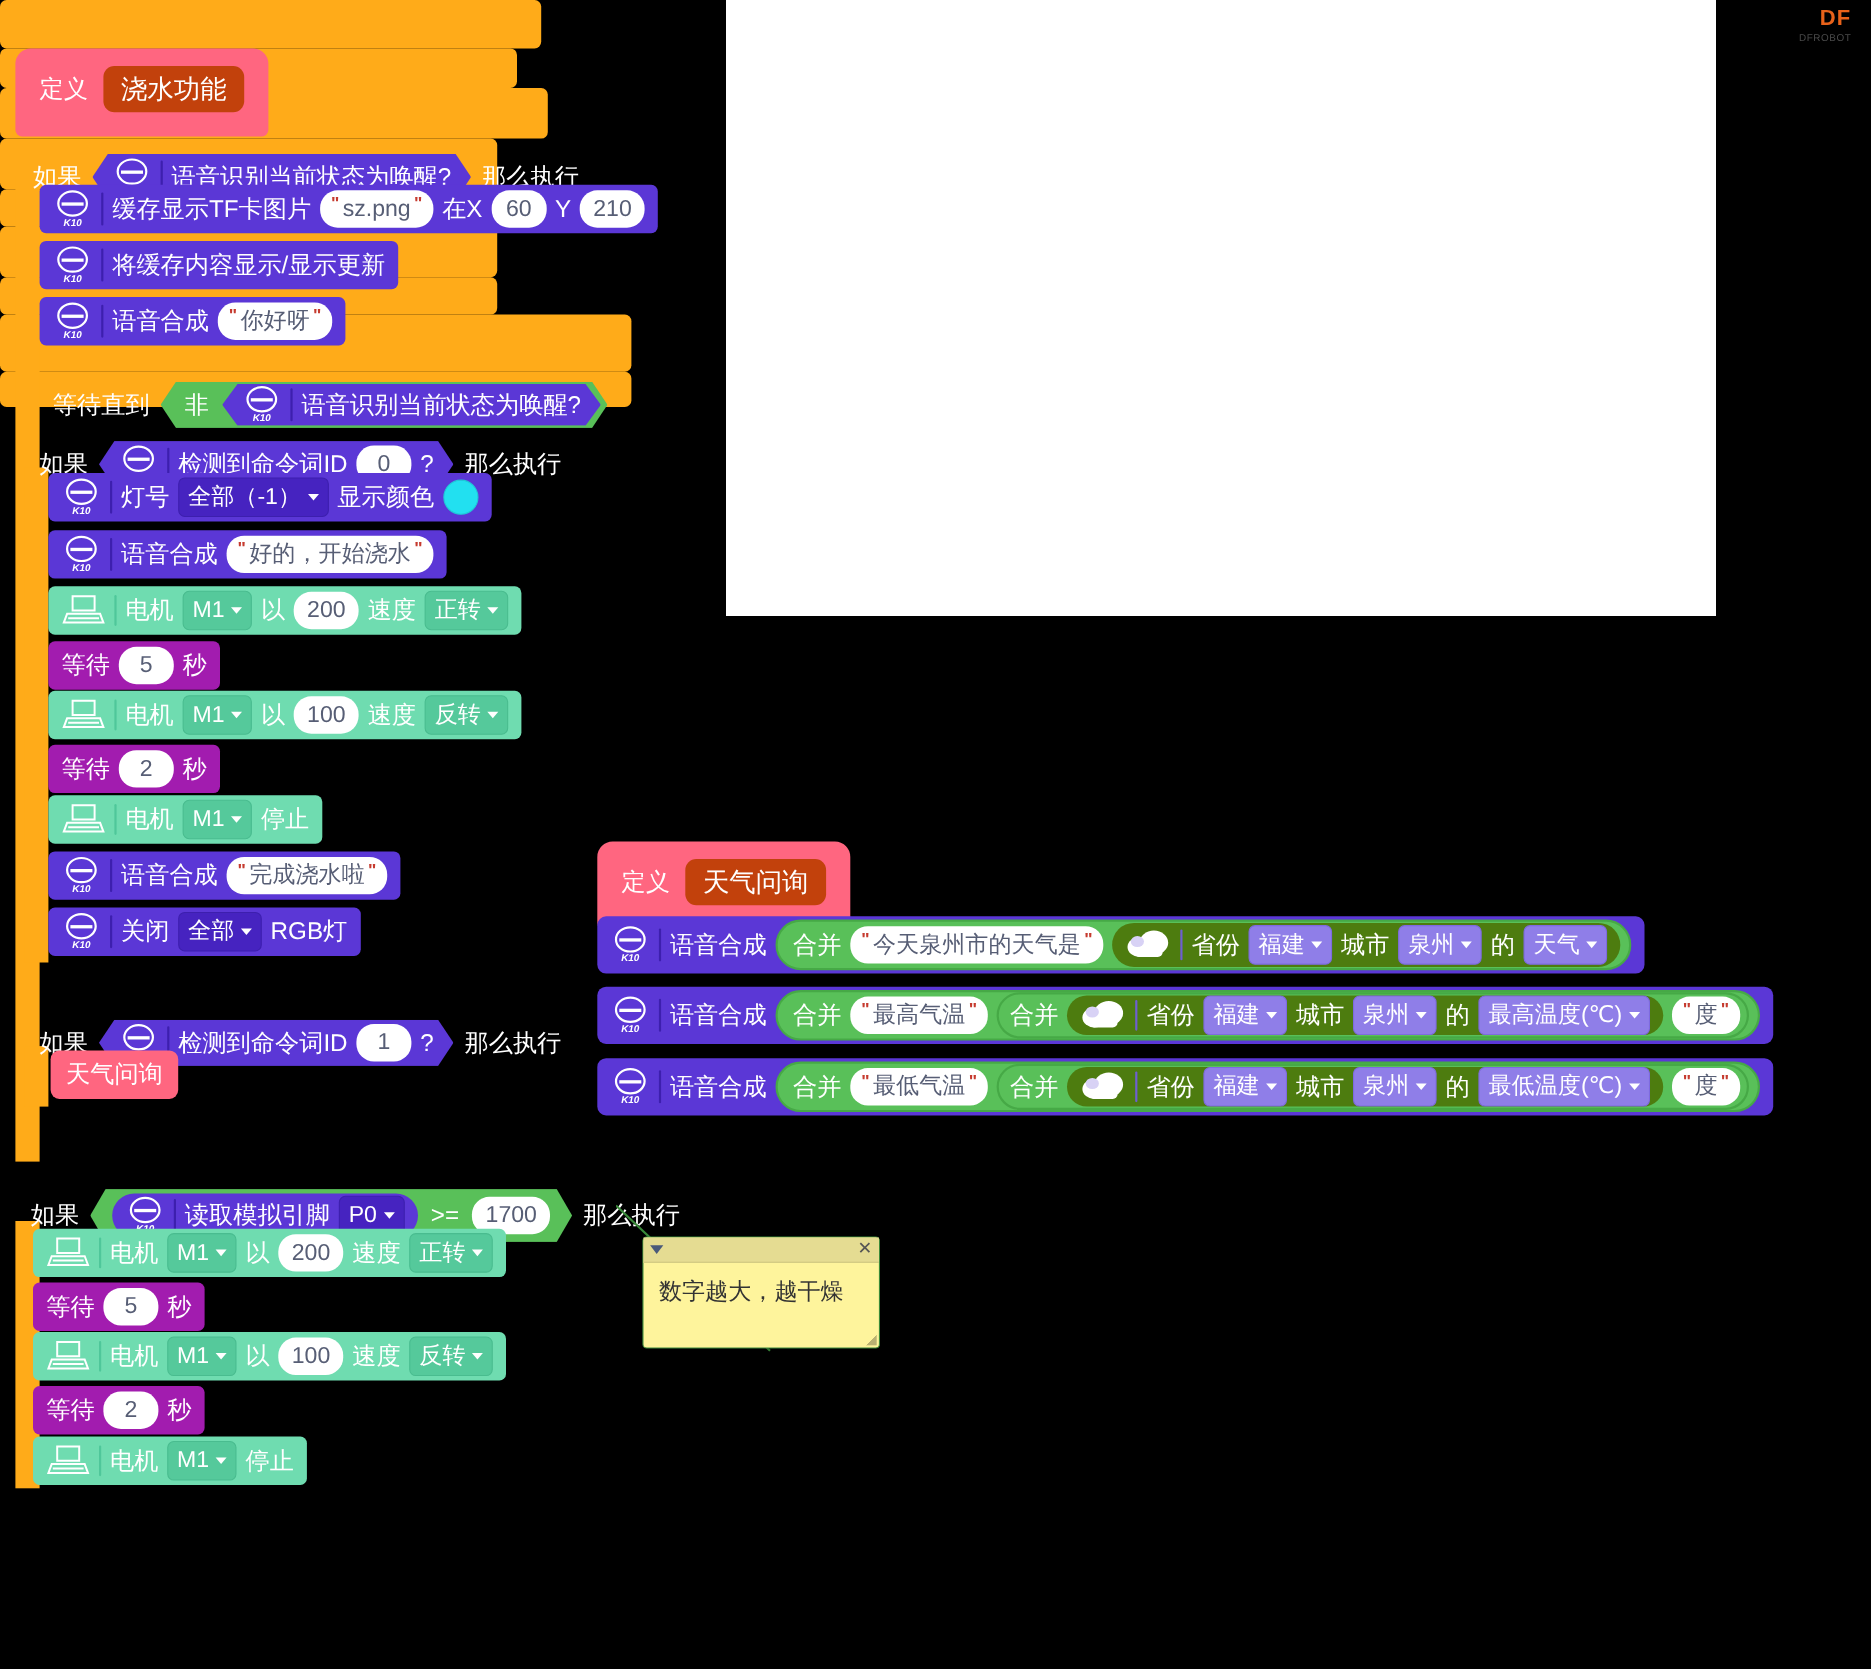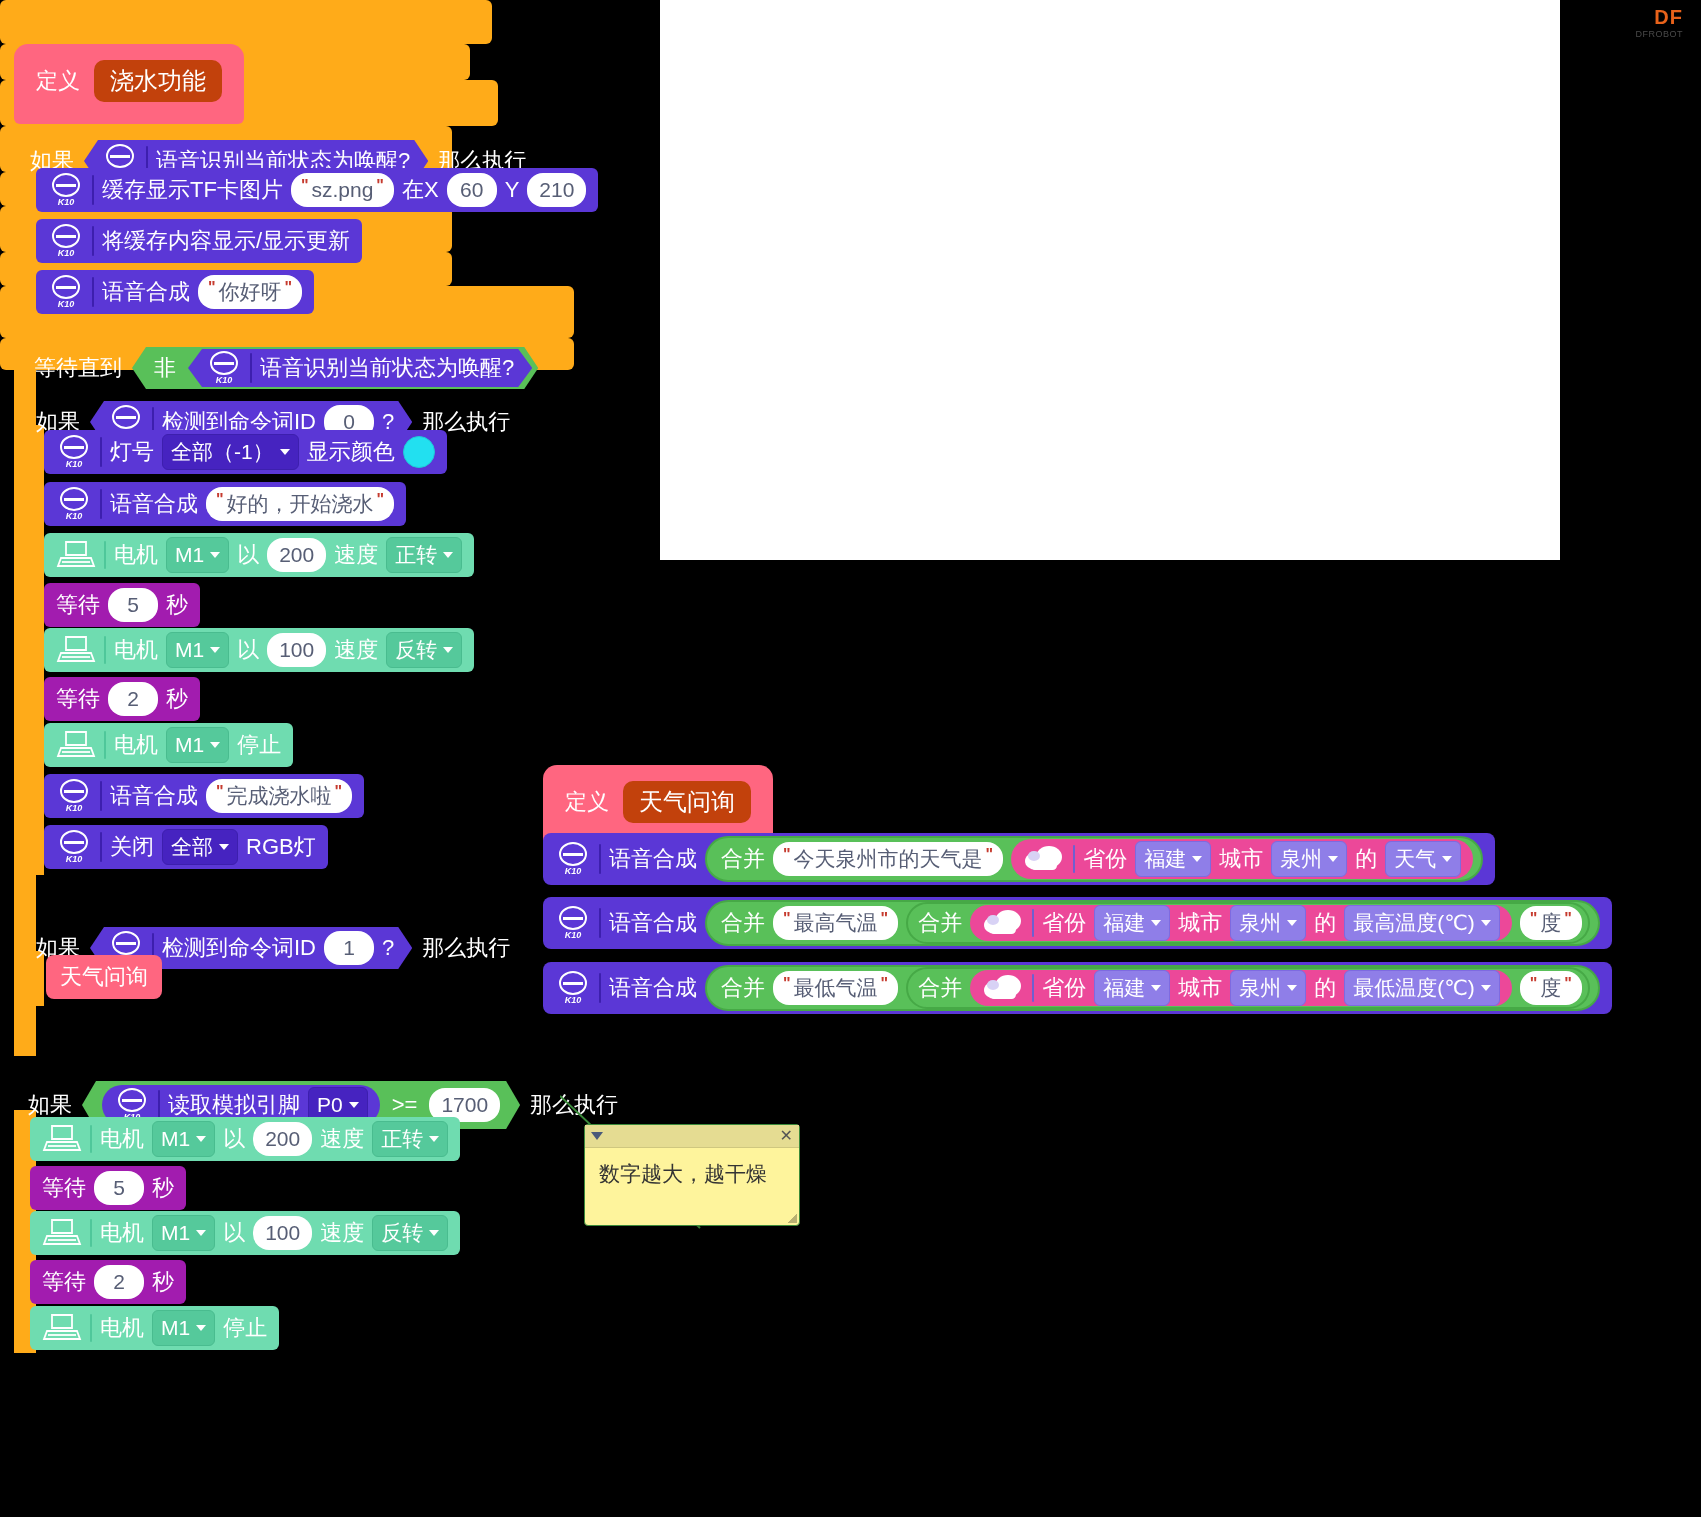--- a/index.html
+++ b/index.html
@@ -74,21 +74,21 @@
   }
   .hex.k10{background:#5b37d6;}
   .hex.green{background:#59c059;}
 
   
   .rep{
     display:inline-flex;align-items:center;gap:8px;height:42px;padding:0 12px;
     border-radius:21px;color:#fff;font-size:22px;white-space:nowrap;box-sizing:border-box;
   }
   .rep.k10{background:#5b37d6;}
-  .rep.cloud{background:#ec4899;justify-content:center;}
+  .rep.cloud{background:#4d7c0f;justify-content:center;}
   .rep.green{background:#59c059;border:2px solid #46a946;}
 
   
   .hat{
     position:relative;background:#ff6680;border-radius:14px 14px 6px 6px;
     padding:16px 22px 22px 22px;display:inline-flex;align-items:center;gap:14px;
     color:#fff;font-size:24px;
   }
   .protopill{
     background:#c2410c;border-radius:10px;padding:5px 16px;font-size:24px;color:#fff;
@@ -213,21 +213,21 @@
       <span>语音合成</span>
       <span class="txtin">
         <span class="q">"</span>
           <span>你好呀</span>
           <span class="q">"</span>
       </span>
     </div>
   </div>
 
   <div class="cbar" style="left:22px;top:325px;width:498px;height:46px;"></div>
-  <div class="blk row" style="left:34px;top:327px;gap:10px;">
+  <div class="blk row" style="left:48px;top:327px;gap:10px;">
     <span class="lbltxt">等待直到</span>
     <span class="hex green" style="padding-left:22px;padding-right:6px;gap:12px;">
       <span>非</span>
       <span class="hex k10" style="height:38px;">
         <span class="k10ico">
             <span class="eye"></span>
             <span class="lbl">K10</span>
           </span>
         <span class="k10sep"></span>
         <span>语音识别当前状态为唤醒?</span>

